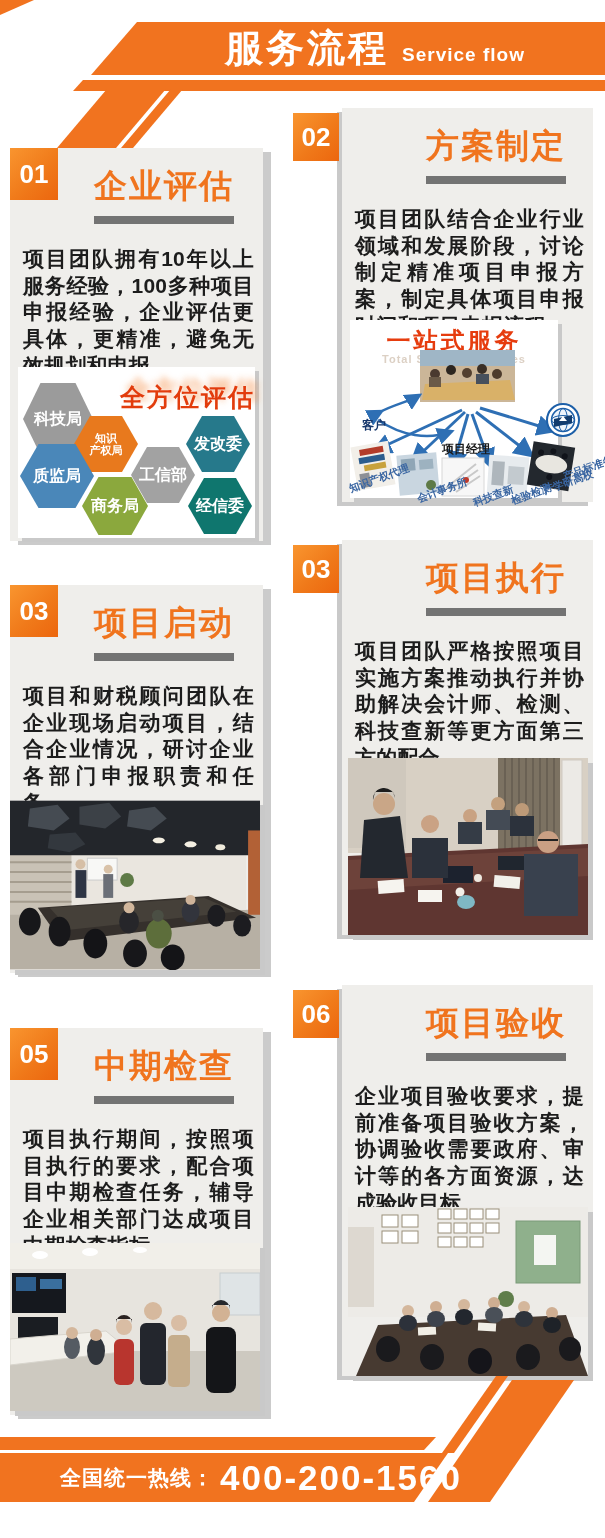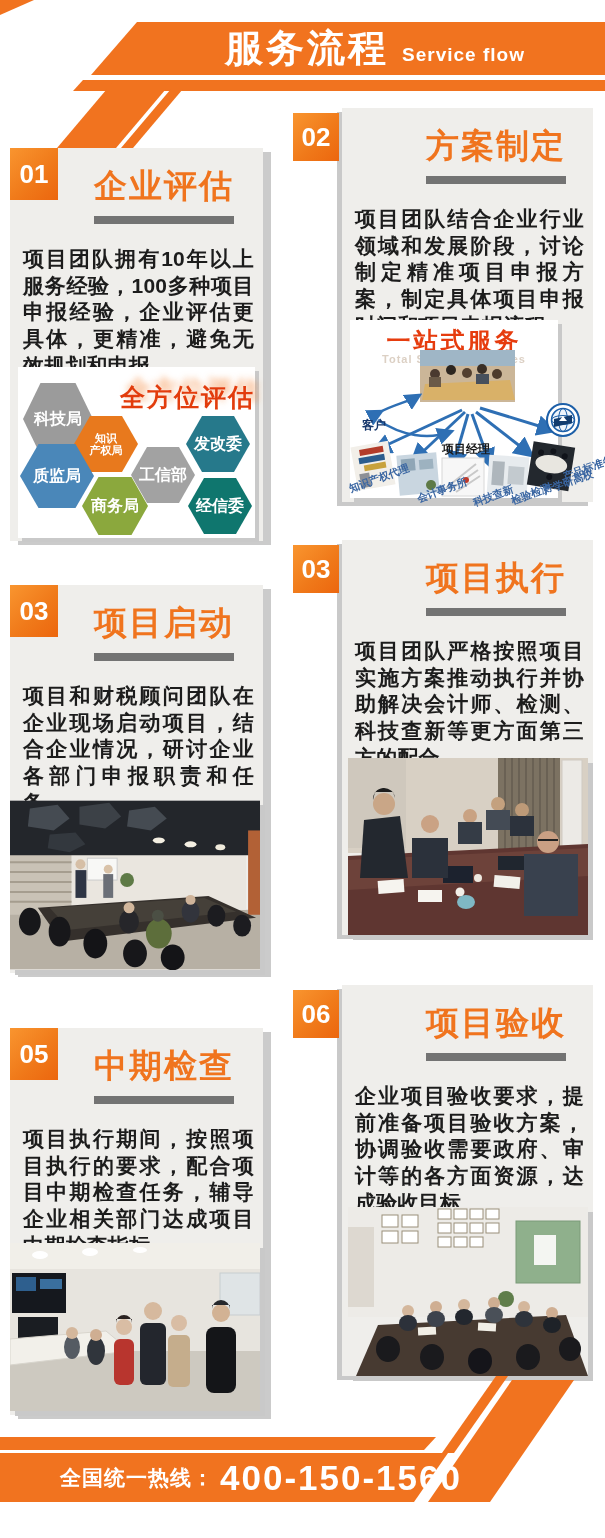--- a/index.html
+++ b/index.html
@@ -378,16 +378,16 @@
   </div>
 
   <svg class="decor" style="top:1360px" width="605" height="178" viewBox="0 0 605 178">
     <polygon points="0,77 436,77 424,90 0,90" fill="#f1731f"></polygon>
     <polygon points="0,93 448,93 414,142 0,142" fill="#f1731f"></polygon>
     <polygon points="442,93 496,16 508,16 454,93" fill="#f1731f"></polygon>
     <polygon points="428,142 512,20 574,20 490,142" fill="#f1731f"></polygon>
   </svg>
   <div class="hotline">
     <span class="hotline-label">全国统一热线：</span>
-    <span class="hotline-number">400-150-1560</span>
+    <span class="hotline-number">400-200-1560</span>
   </div>
 
 </div>
 
 </body></html>

